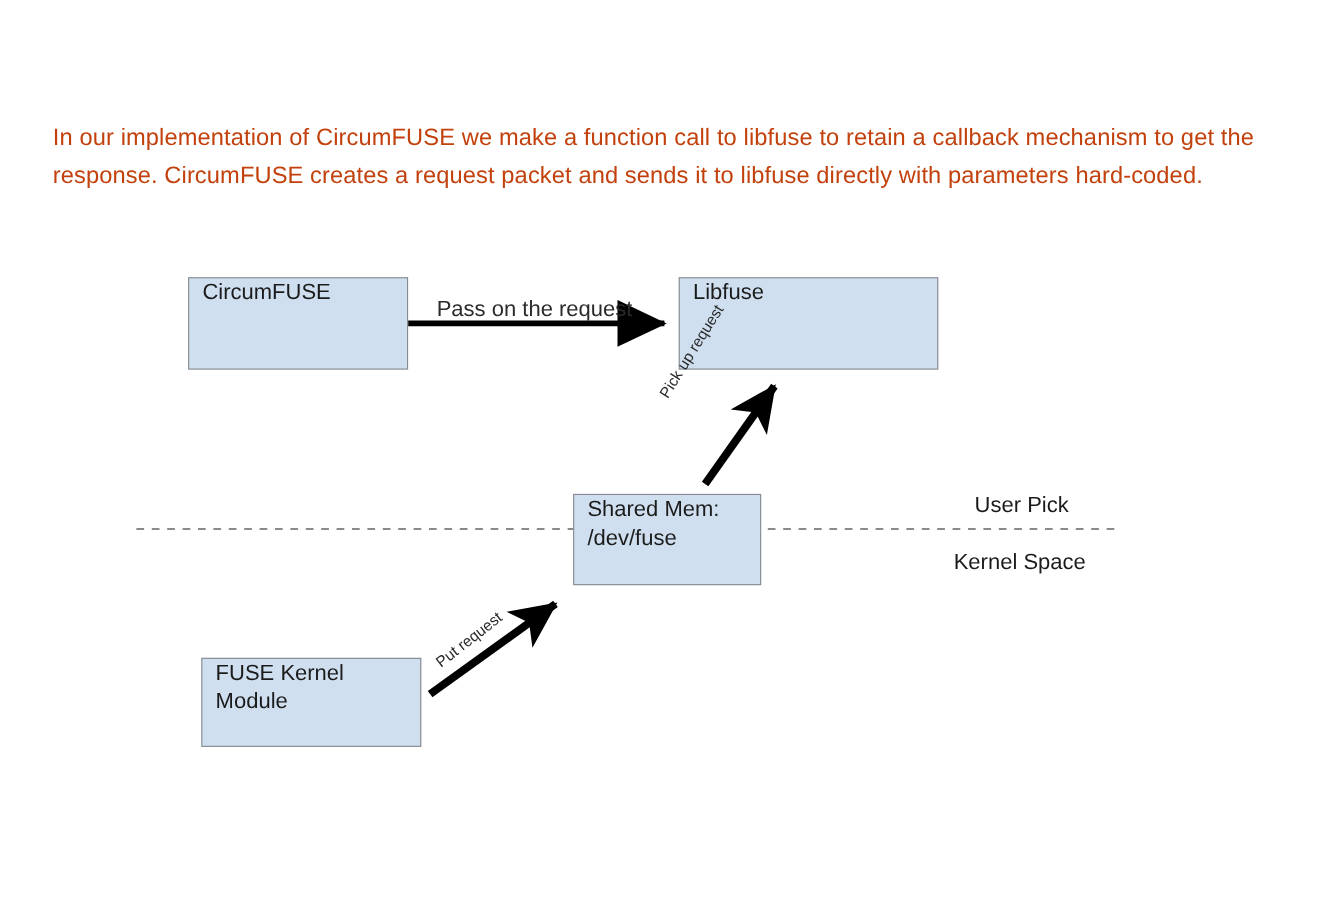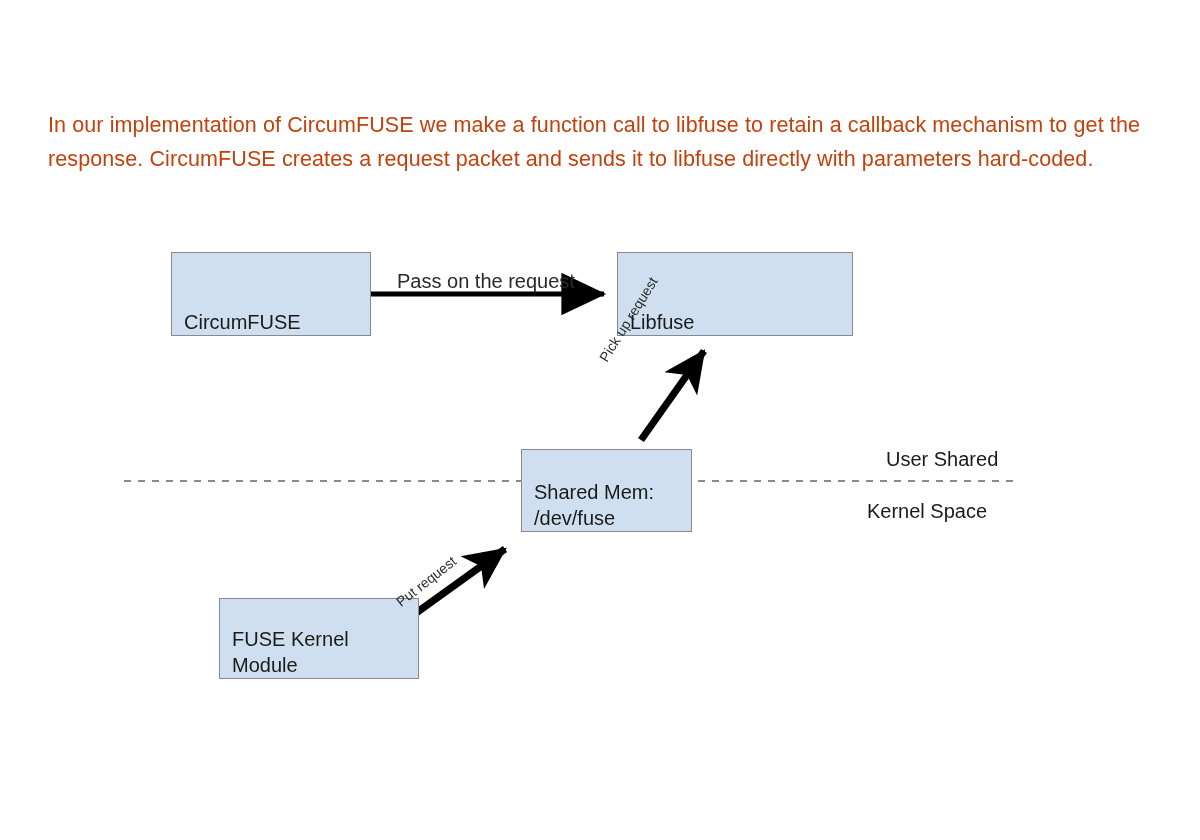--- a/index.html
+++ b/index.html
@@ -46,34 +46,34 @@
     overflow: visible;
   }
 
   
   .node-box {
     position: absolute;
     background: #cfdfef;
     border: 1.6px solid #868a8e;
     box-sizing: border-box;
     display: flex;
-    align-items: flex-end;
+    align-items: flex-start;
     padding-left: 12px;
   }
   .node-label {
     font-size: 20px;
     line-height: 26px;
     color: #1b1b1b;
     white-space: pre-line;
   }
 
   #box-circumfuse { left: 171px; top: 252px; width: 200px; height: 84px; }
   #box-libfuse    { left: 617px; top: 252px; width: 236px; height: 84px; }
   #box-sharedmem  { left: 521px; top: 449px; width: 171px; height: 83px; }
-  #box-kernelmod  { left: 183px; top: 598px; width: 200px; height: 81px; margin-left: 36px; }
+  #box-kernelmod  { left: 183px; top: 598px; width: 200px; height: 81px; }
 
   
   .edge-label {
     position: absolute;
     font-size: 20px;
     color: #2a2a2a;
     white-space: nowrap;
   }
   #label-pass-on {
     left: 397px;
@@ -147,17 +147,17 @@
     <span class="node-label">FUSE Kernel
 Module</span>
   </div>
 
   <div class="edge-label" id="label-pass-on">Pass on the request</div>
 
   <div class="edge-label" id="label-pick-up">Pick up request</div>
 
   <div class="edge-label" id="label-put-request">Put request</div>
 
-  <div class="space-label" id="label-user-space">User Shared</div>
+  <div class="space-label" id="label-user-space">User Pick</div>
 
   <div class="space-label" id="label-kernel-space">Kernel Space</div>
 
 </div>
 
 </body></html>

